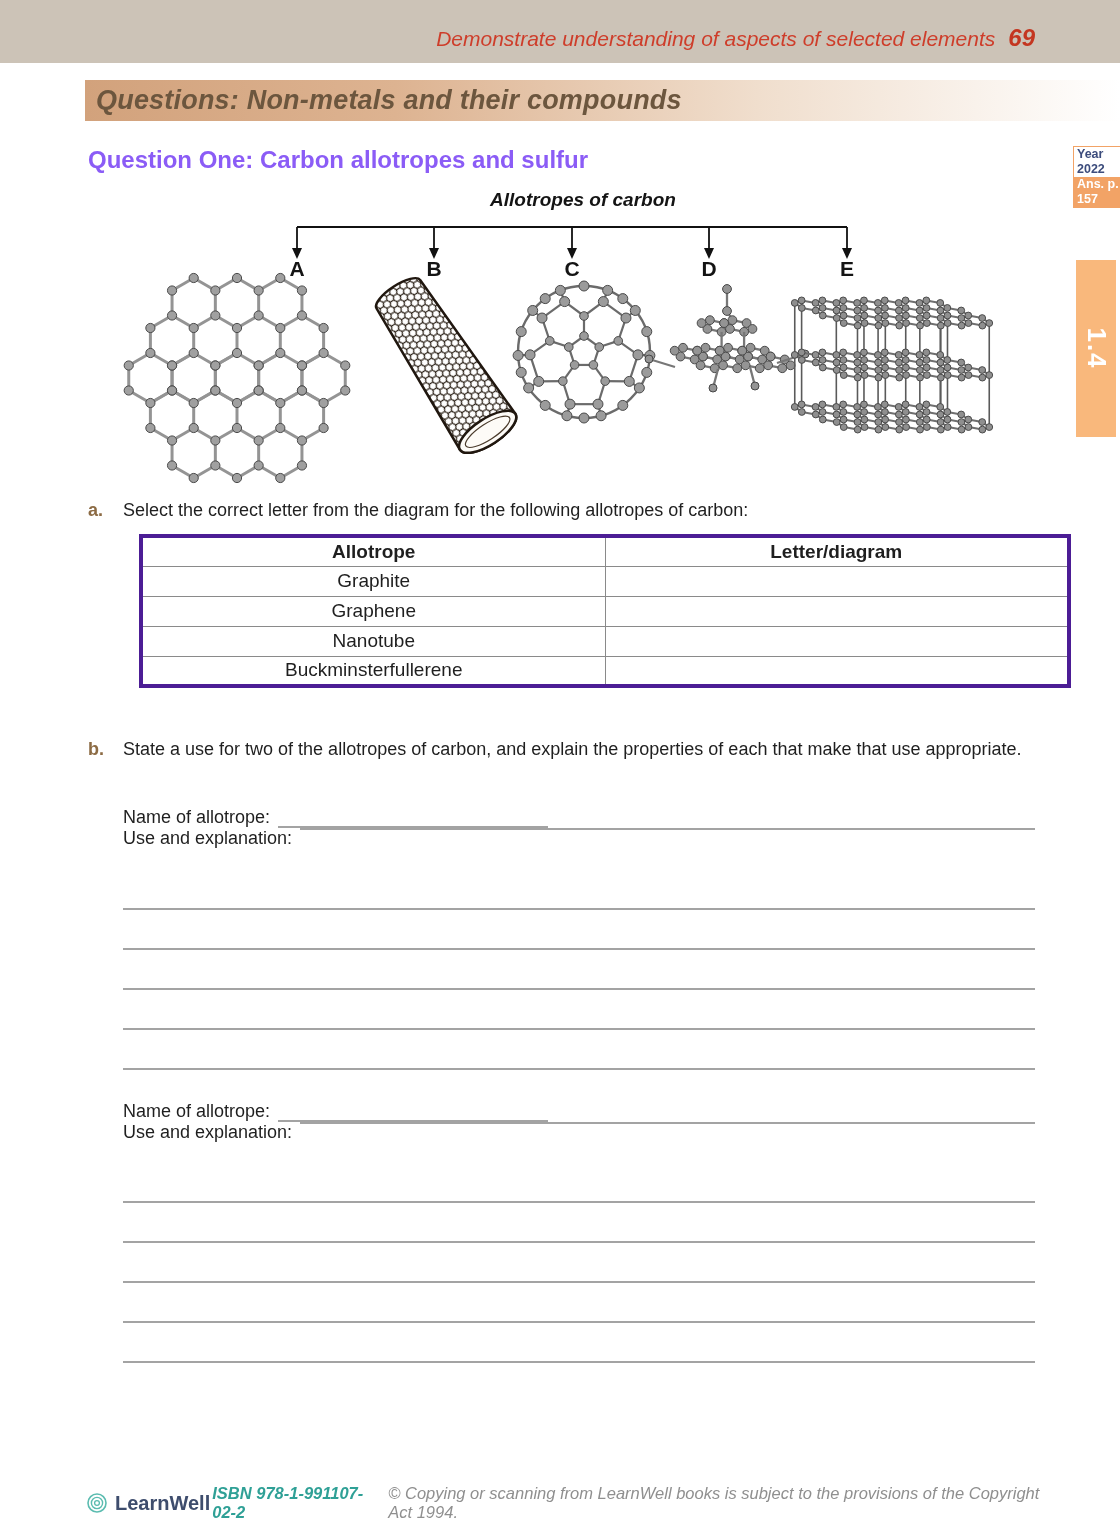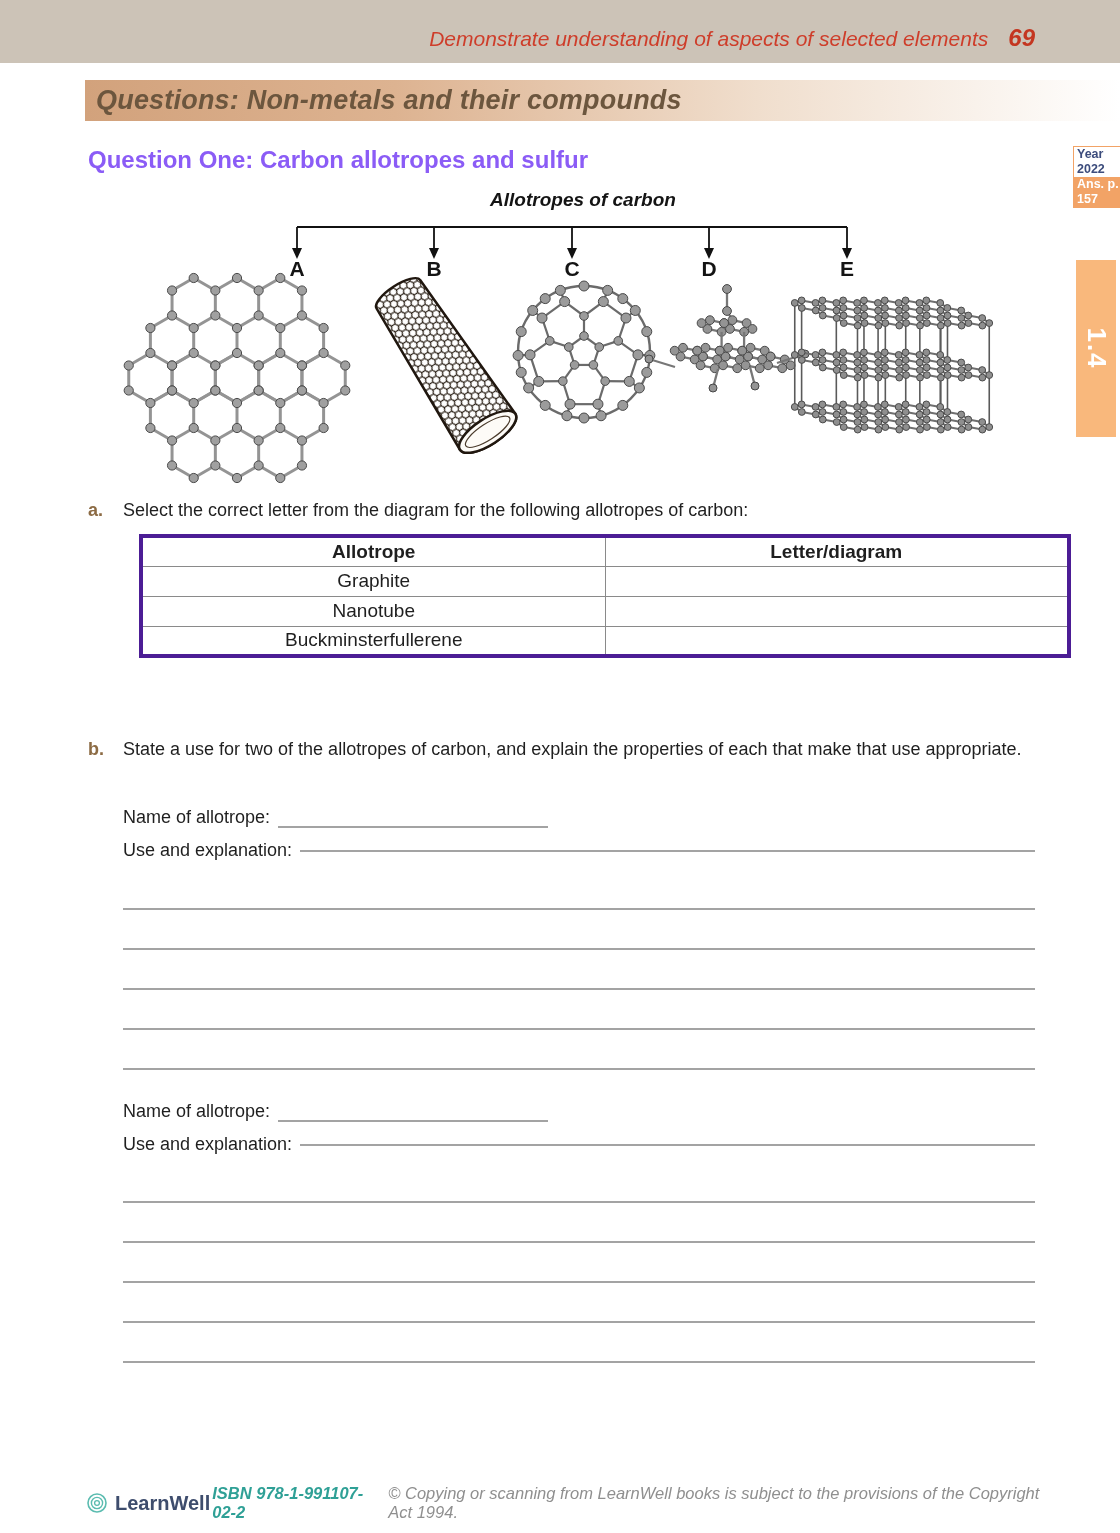--- a/index.html
+++ b/index.html
@@ -2,21 +2,21 @@
 <html><head>
 <meta charset="utf-8">
 <style>
   *{margin:0;padding:0;box-sizing:border-box;}
   html,body{background:#e9e9e9;}
   body{font-family:"Liberation Sans",sans-serif;color:#1f1f1f;}
   .page{position:relative;width:1120px;height:1533px;background:#ffffff;margin:0 auto;overflow:hidden;}
 
   
   .topband{position:absolute;left:0;top:0;width:1120px;height:63px;background:#ccc3b7;}
-  .runrow{position:absolute;right:85px;top:24px;display:flex;align-items:baseline;gap:20px;}
+  .runrow{position:absolute;right:85px;top:24px;display:flex;align-items:baseline;gap:13px;}
   .runhead{font-style:italic;font-size:21px;color:#ce3d2a;}
   .pagenum{font-style:italic;font-weight:bold;font-size:24px;color:#c43620;}
 
   
   .secbar{position:absolute;left:85px;top:80px;width:1035px;height:41px;
     background:linear-gradient(90deg,#d2a27c 0%,#ddb391 30%,#f0decd 65%,#ffffff 100%);
     display:flex;align-items:center;padding-left:11px;}
   .secbar span{font-size:27px;font-weight:bold;font-style:italic;color:#6c563e;letter-spacing:0.2px;}
 
   .qtitle{position:absolute;left:88px;top:146px;font-size:24px;font-weight:bold;color:#8b5cf6;}
@@ -46,21 +46,21 @@
   .atable{position:absolute;left:139px;top:534px;width:932px;border-collapse:collapse;border:4px solid #4c1d95;}
   .atable th,.atable td{border:1.5px solid #8a8a8a;height:30px;text-align:center;font-size:19px;padding:0;}
   .atable th{font-weight:bold;}
   .atable col{width:50%;}
 
   
   .ans-block{position:absolute;left:123px;width:912px;}
   #ans-block-1{top:800px;}
   #ans-block-2{top:1094px;}
   .name-row{display:flex;align-items:flex-end;height:28px;font-size:18px;}
-  .use-row{display:flex;align-items:center;height:45px;font-size:18px;}
+  .use-row{display:flex;align-items:flex-start;height:45px;font-size:18px;}
   .short-line{flex:0 0 270px;border-bottom:2px solid #a3a3a3;margin-left:8px;}
   .long-line{flex:1;border-bottom:2px solid #a3a3a3;margin-left:8px;}
   .rule{height:40px;border-bottom:2px solid #a3a3a3;}
   .rule-a{height:37px;border-bottom:2px solid #a3a3a3;}
   .rule-b{height:36px;border-bottom:2px solid #a3a3a3;}
 
   
   .footer{position:absolute;left:86px;top:1484px;width:960px;display:flex;align-items:center;}
   .logo{flex:0 0 auto;margin-right:7px;}
   .brand{color:#3e4d6d;font-size:20px;font-weight:bold;margin-right:2px;}
@@ -966,20 +966,24 @@
         <th>Allotrope</th>
         <th>Letter/diagram</th>
       </tr>
     </thead>
     <tbody id="allotrope-tbody">
         <tr>
           <td>Graphite</td>
           <td></td>
         </tr>
         <tr>
+          <td>Graphene</td>
+          <td></td>
+        </tr>
+        <tr>
           <td>Nanotube</td>
           <td></td>
         </tr>
         <tr>
           <td>Buckminsterfullerene</td>
           <td></td>
         </tr>
       </tbody>
   </table>
 

